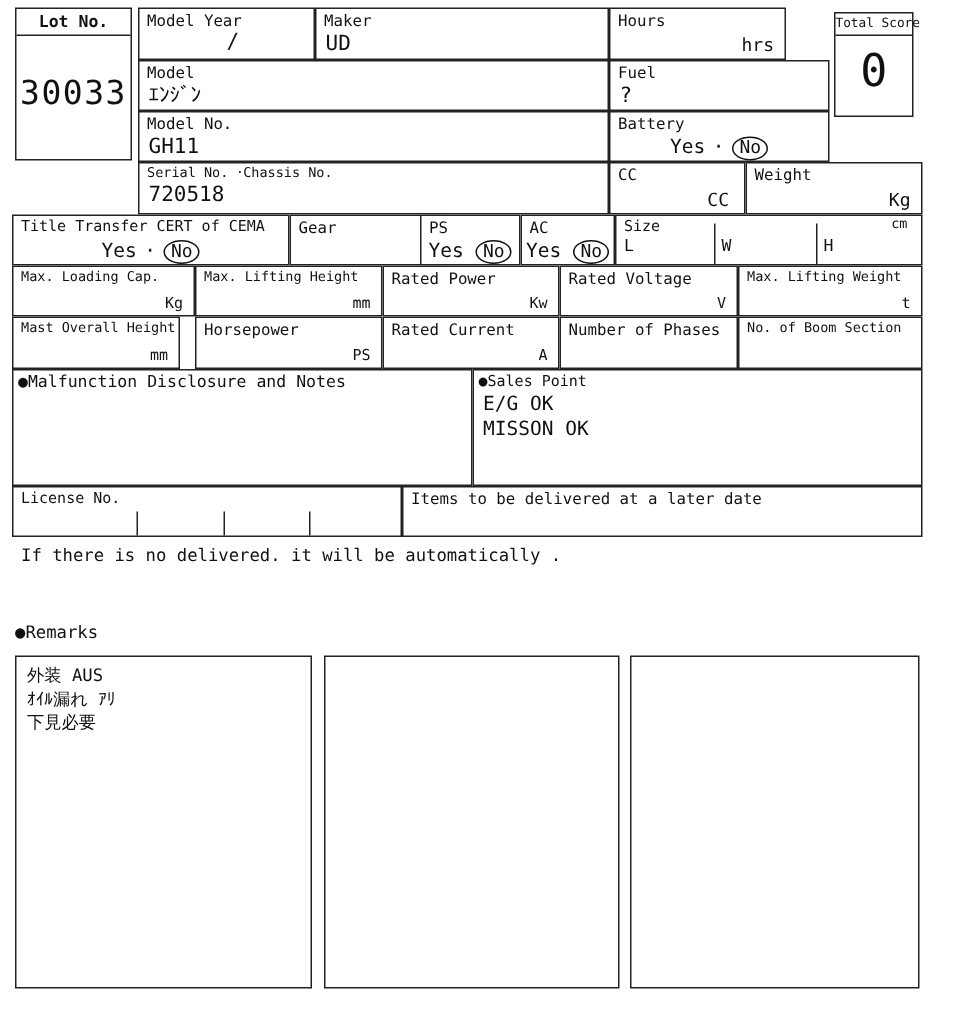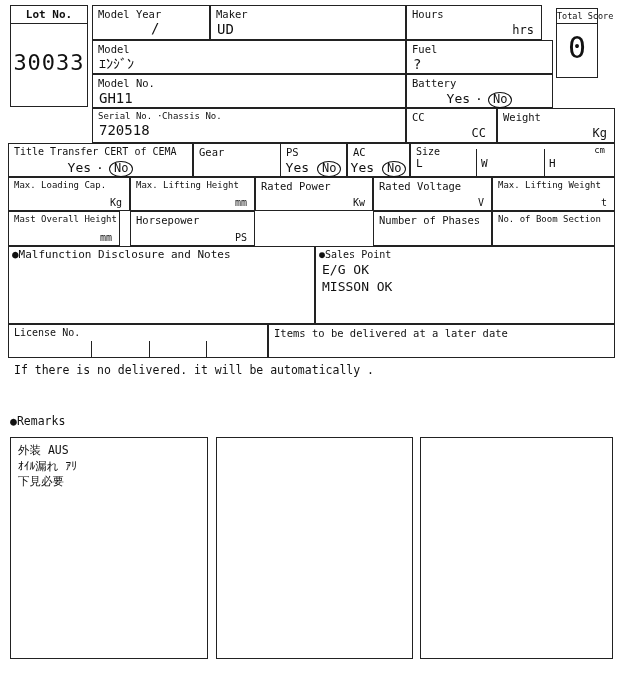--- a/index.html
+++ b/index.html
@@ -39,26 +39,26 @@
   </div>
 
   <div class="cell" style="left:92px;top:5px;width:118px;height:35px">
     <div class="lbl">Model Year</div>
     <div class="val" style="position:absolute;left:58px;bottom:2px;padding:0">/</div>
   </div>
   <div class="cell" style="left:210px;top:5px;width:196px;height:35px">
     <div class="lbl">Maker</div>
     <div class="val">UD</div>
   </div>
-  <div class="cell" style="left:406px;top:5px;width:136px;height:35px">
+  <div class="cell" style="left:406px;top:5px;width:118px;height:35px">
     <div class="lbl">Hours</div>
     <div class="unit">hrs</div>
   </div>
 
-  <div class="cell" style="left:556px;top:8px;width:42px;height:70px">
+  <div class="cell" style="left:556px;top:8px;width:53px;height:70px">
     <div class="ts-hd">Total Score</div>
     <div class="ts-val">0</div>
   </div>
 
   <div class="cell" style="left:92px;top:40px;width:314px;height:34px">
     <div class="lbl">Model</div>
     <div class="val">ｴﾝｼﾞﾝ</div>
   </div>
   <div class="cell" style="left:406px;top:40px;width:147px;height:34px">
     <div class="lbl">Fuel</div>
@@ -142,20 +142,24 @@
   </div>
 
   <div class="cell" style="left:8px;top:211px;width:112px;height:35px">
     <div class="lbl sm">Mast Overall Height</div>
     <div class="unit sm">mm</div>
   </div>
   <div class="cell" style="left:130px;top:211px;width:125px;height:35px">
     <div class="lbl">Horsepower</div>
     <div class="unit sm">PS</div>
   </div>
+  <div class="cell" style="left:255px;top:211px;width:118px;height:35px">
+    <div class="lbl">Rated Current</div>
+    <div class="unit sm">A</div>
+  </div>
   <div class="cell" style="left:373px;top:211px;width:119px;height:35px">
     <div class="lbl">Number of Phases</div>
   </div>
   <div class="cell" style="left:492px;top:211px;width:123px;height:35px">
     <div class="lbl sm">No. of Boom Section</div>
   </div>
 
   <div class="cell" style="left:8px;top:246px;width:307px;height:78px">
     <div class="lbl" style="font-size:11px;padding-left:3px">●Malfunction Disclosure and Notes</div>
   </div>

